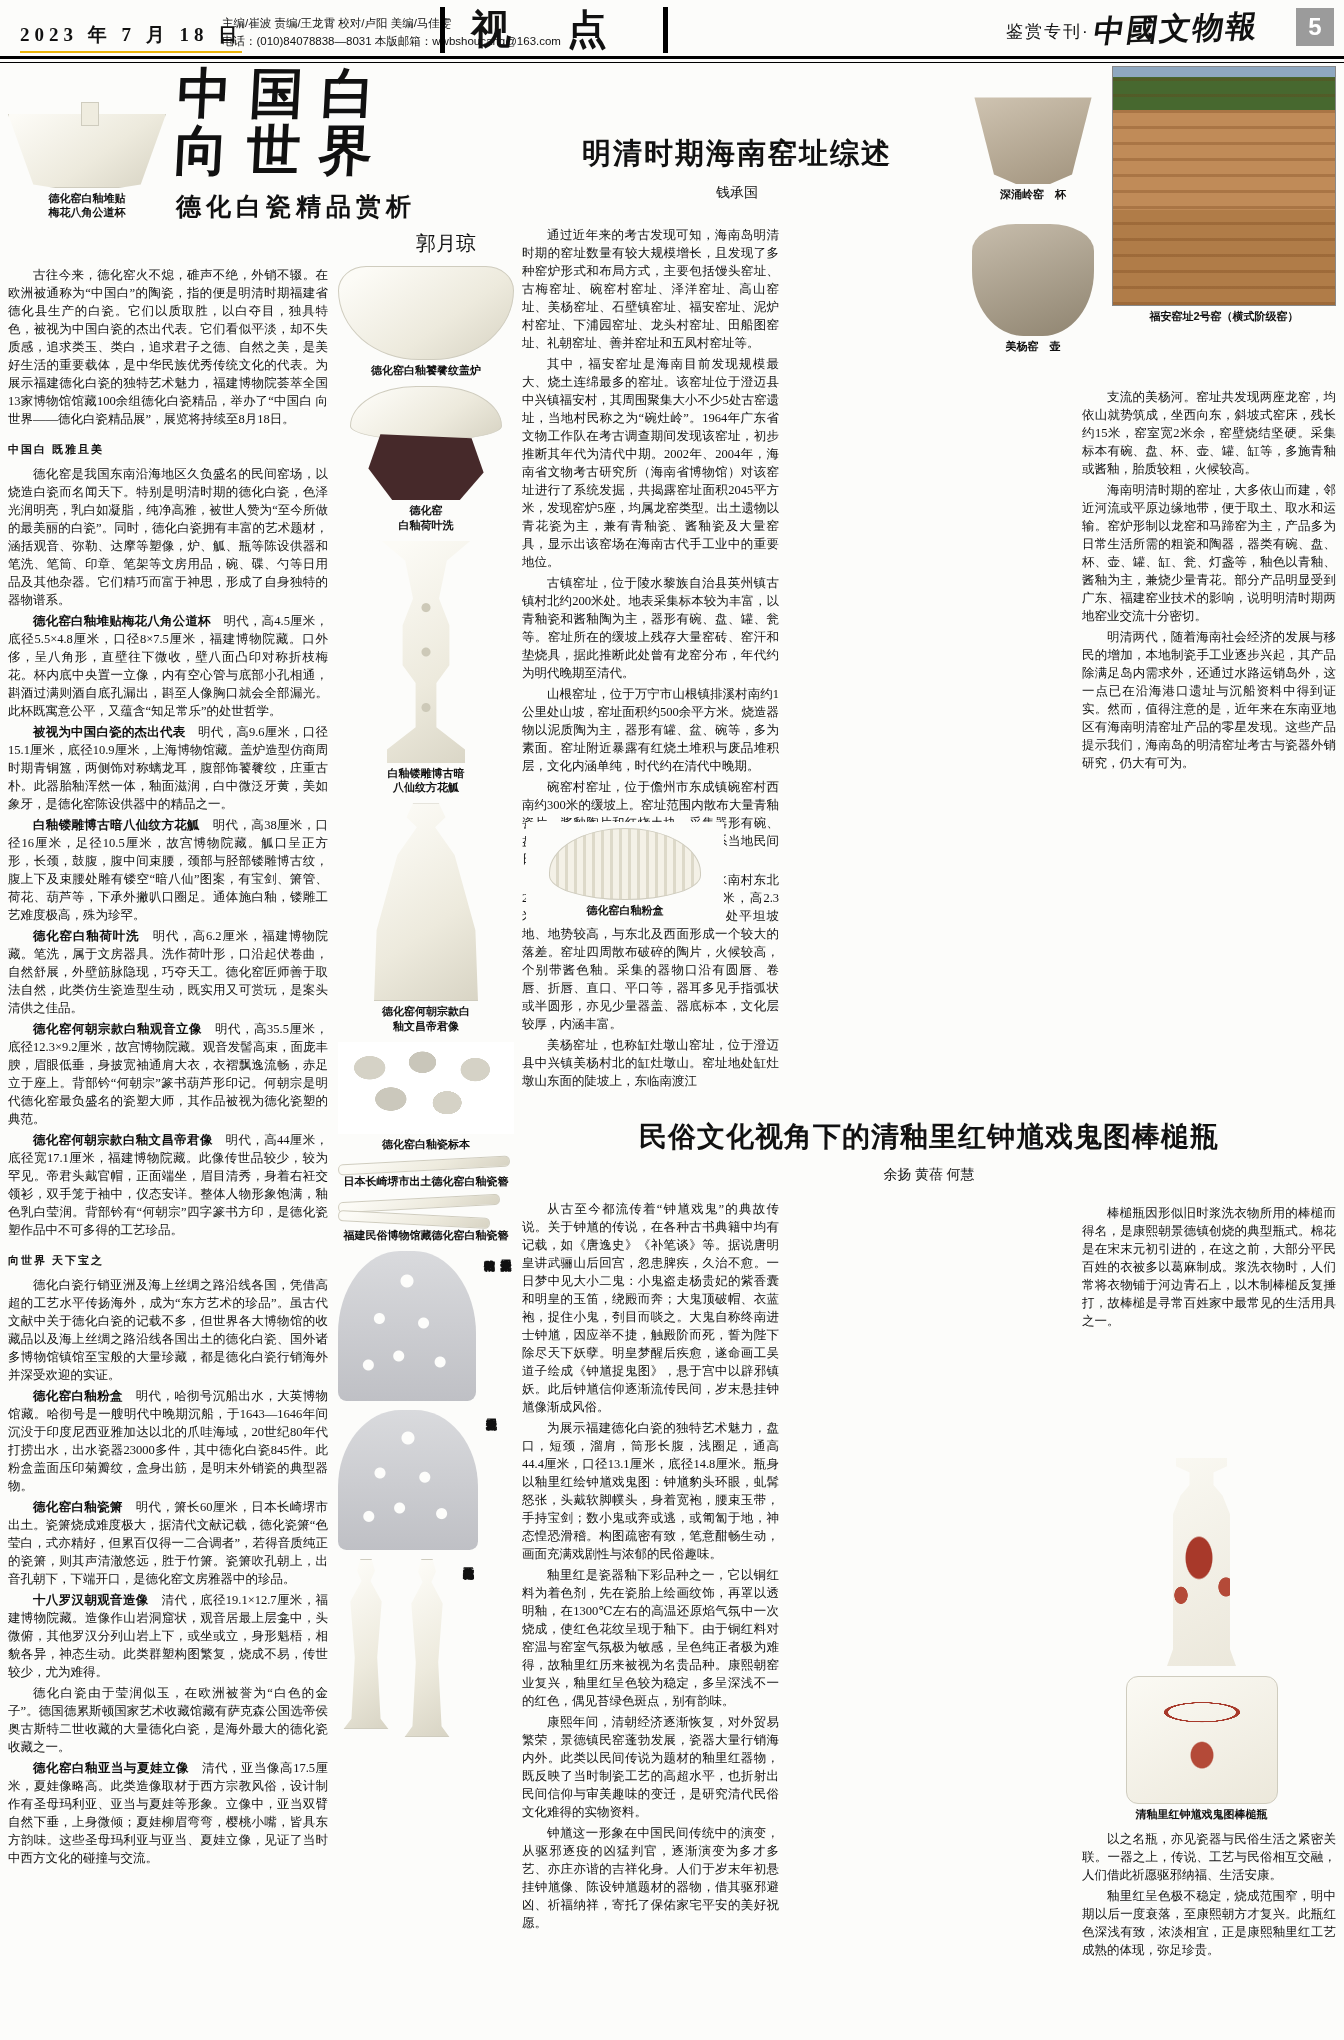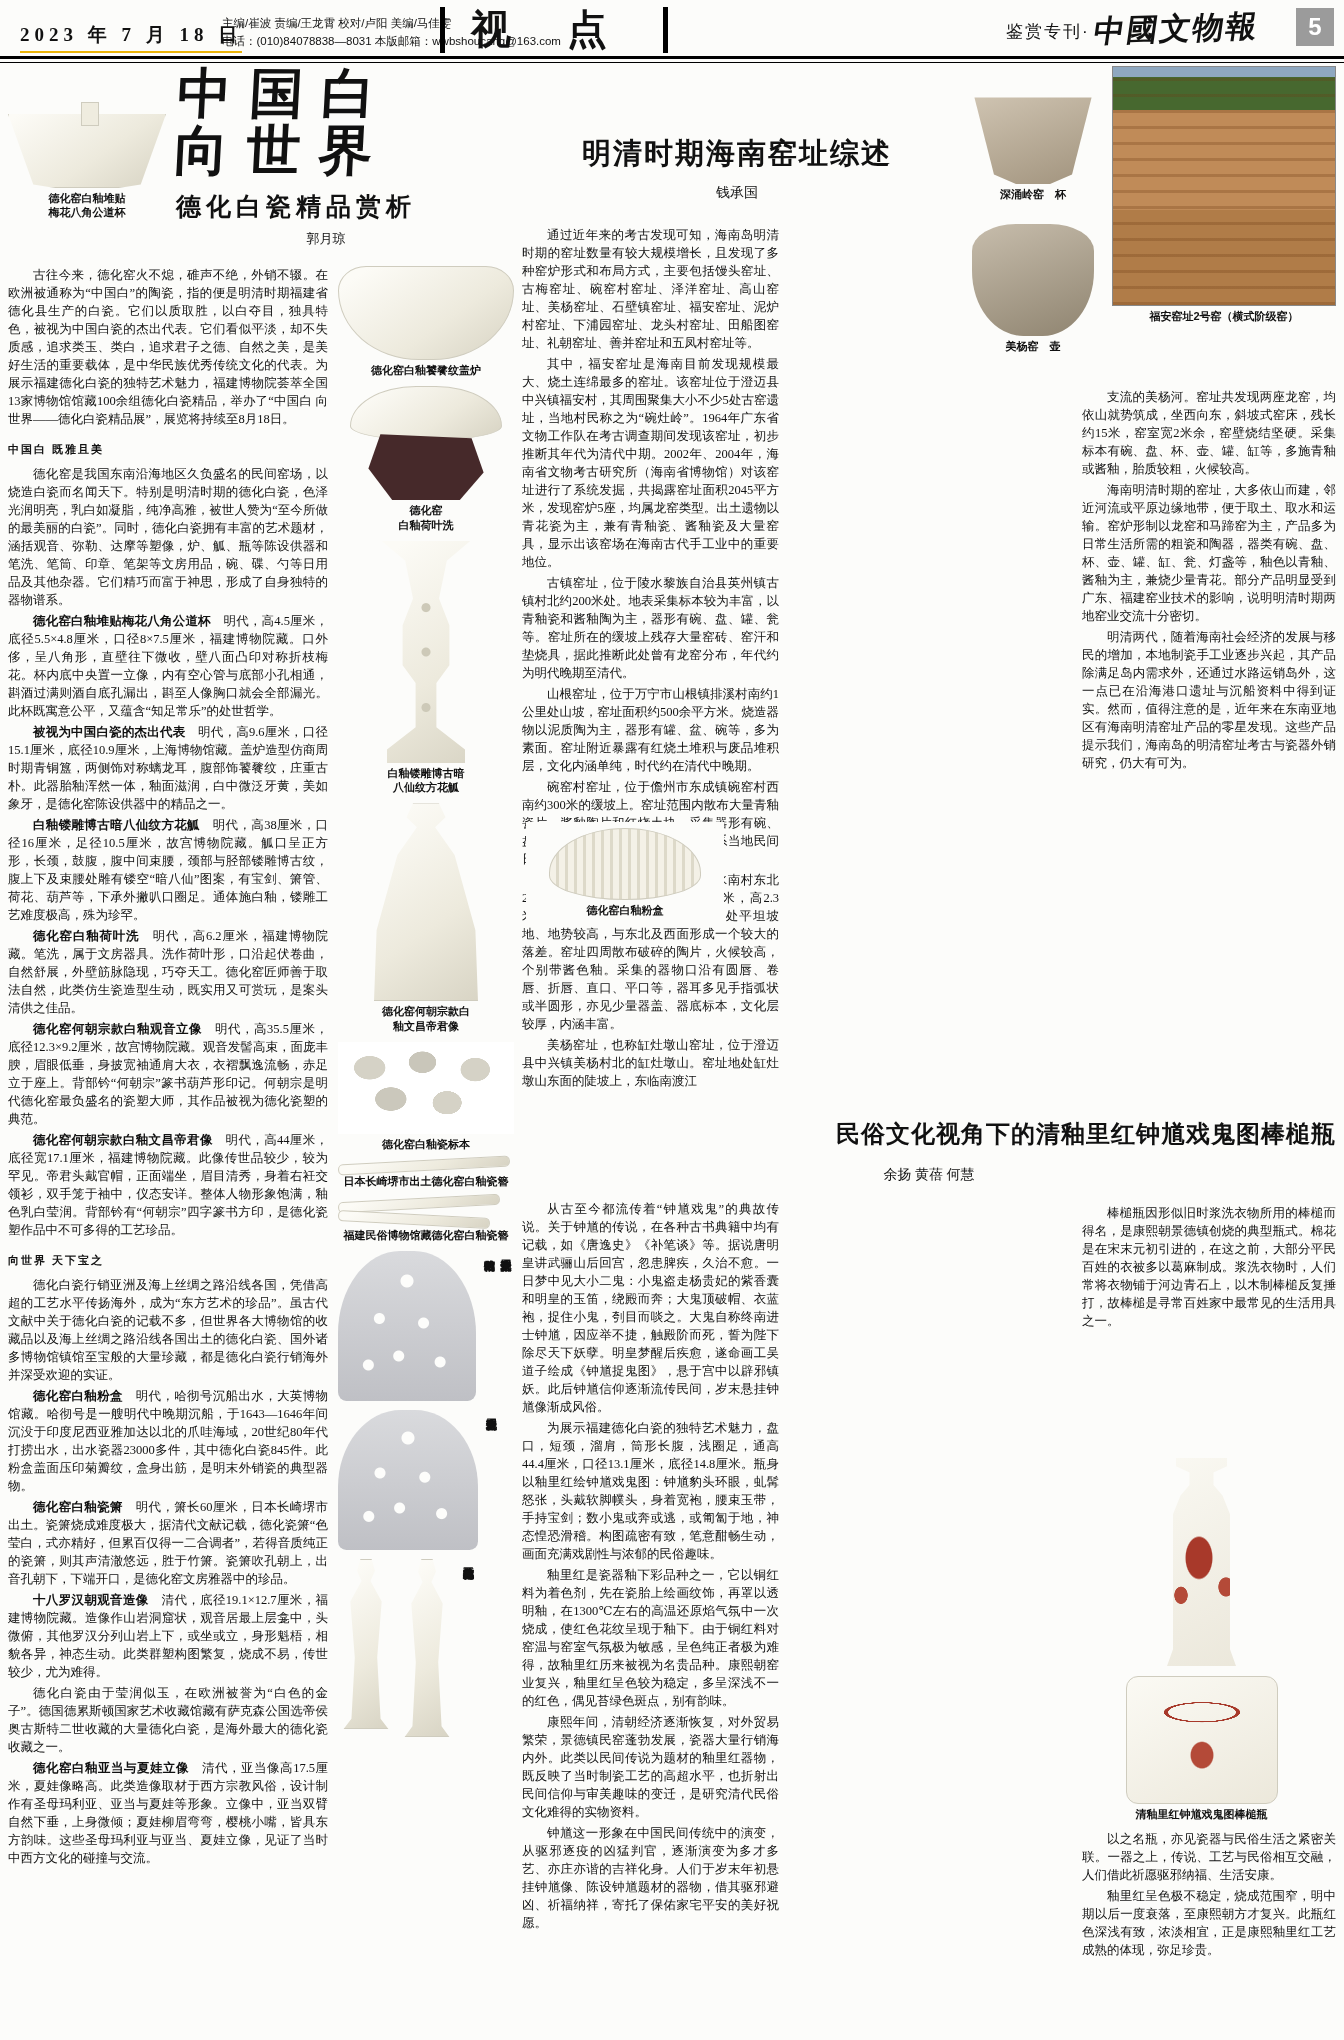--- a/index.html
+++ b/index.html
@@ -74,37 +74,37 @@
                        linear-gradient(150deg,#fbfaf4,#eae6d9);}
   .vaseD{height:126px;border-radius:12px;border:1px solid #cfccbe;
       background-image:radial-gradient(ellipse 60px 16px at 50% 28%,transparent 56%,#a8392a 57%,#a8392a 63%,transparent 64%),
                        radial-gradient(ellipse 12px 14px at 50% 62%,#b44a38 90%,transparent),
                        linear-gradient(150deg,#fbfaf4,#ece8db);}
   
   #left-art{left:8px;top:66px;width:506px;height:1966px;}
   .l-title{left:168px;top:0;width:338px;font-size:54px;font-weight:900;line-height:1.06;
            letter-spacing:18px;transform:skewX(-3deg);}
   .l-sub{left:168px;top:124px;width:338px;font-size:25px;font-weight:bold;letter-spacing:5px;}
-  .l-auth{left:168px;top:164px;width:300px;font-size:13px;text-align:center;}
+  .l-auth{left:168px;top:164px;width:300px;font-size:20px;text-align:right;}
   .l-fig0{left:0;top:34px;width:158px;}
   .l-body{left:0;top:200px;width:506px;display:flex;gap:10px;}
   .l-text{width:320px;}
   .l-strip{width:176px;display:flex;flex-direction:column;gap:9px;}
   .strip-item{position:relative;}
   .hrow{display:flex;gap:5px;align-items:flex-start;}
   
   #right-a{left:522px;top:66px;width:814px;height:1040px;}
   .a-title{left:0;top:68px;width:430px;font-size:29px;font-weight:900;text-align:center;letter-spacing:2px;}
   .a-auth{left:0;top:118px;width:430px;font-size:14px;text-align:center;}
   .a-figs{left:440px;top:0;width:374px;height:300px;}
   .a-body12{left:0;top:160px;width:530px;height:880px;column-count:2;column-gap:16px;column-fill:auto;}
   .a-fenhe{left:4px;top:756px;width:190px;background:#fcfcfa;padding:6px 4px;z-index:3;}
   .a-body3{left:560px;top:322px;width:254px;height:700px;}
   #right-b{left:522px;top:1106px;width:814px;height:926px;}
-  .b-title{left:0;top:12px;width:814px;font-size:24px;font-weight:900;text-align:right;letter-spacing:1px;}
+  .b-title{left:0;top:12px;width:814px;font-size:28px;font-weight:900;text-align:center;letter-spacing:1px;}
   .b-auth{left:0;top:60px;width:814px;font-size:14px;text-align:center;}
   .b-body12{left:0;top:94px;width:530px;height:828px;column-count:2;column-gap:16px;column-fill:auto;}
   .b-b3top{left:560px;top:98px;width:254px;height:246px;}
   .b-figs{left:545px;top:352px;width:269px;}
   .b-b3bot{left:560px;top:724px;width:254px;height:202px;}
 </style>
 </head>
 <body>
 
 <div class="page">

